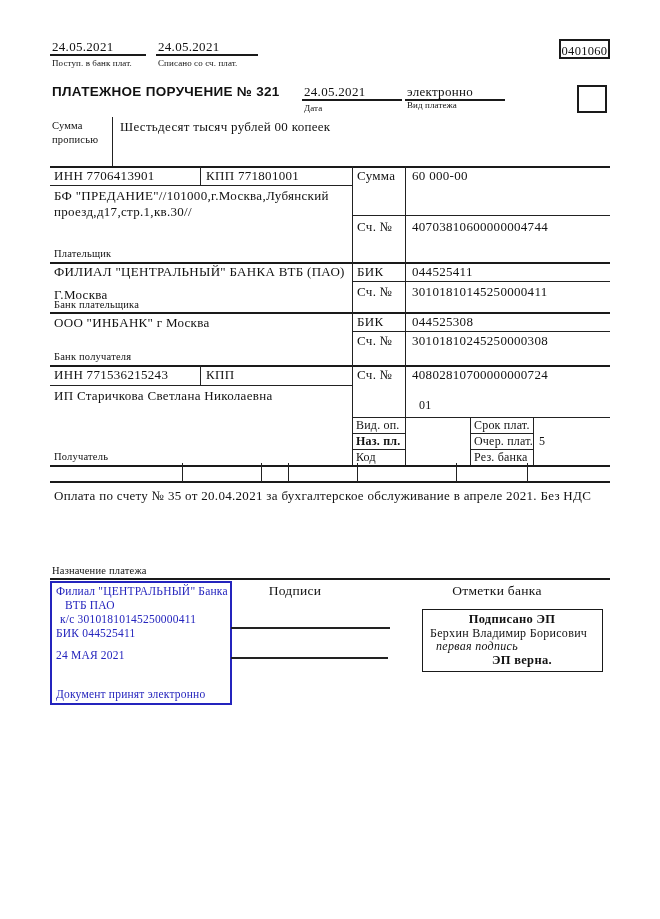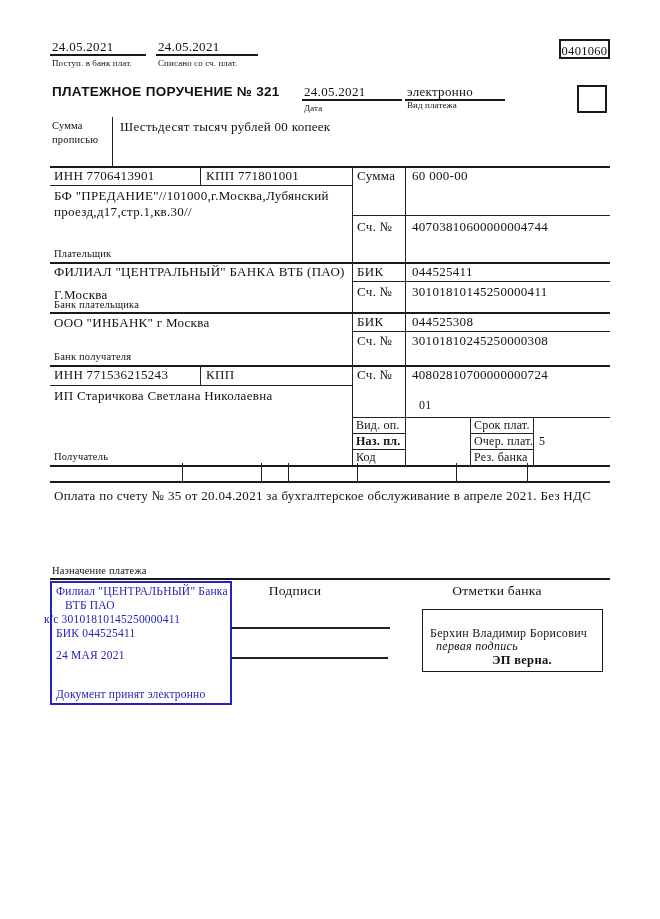--- a/index.html
+++ b/index.html
@@ -128,28 +128,29 @@
   <div class="t md" style="left:356px;top:451px;">Код</div>
   <div class="t md" style="left:474px;top:451px;">Рез. банка</div>
 
   <div class="t" style="left:54px;top:489px;">Оплата по счету № 35 от 20.04.2021 за бухгалтерское обслуживание в апреле 2021. Без НДС</div>
   <div class="t sm" style="left:52px;top:565px;">Назначение платежа</div>
   <div class="hl2" style="left:50px;top:578px;width:560px;"></div>
 
   <div class="bluebox" style="left:50px;top:581px;width:178px;height:120px;"></div>
   <div class="t blue" style="left:56px;top:585px;">Филиал "ЦЕНТРАЛЬНЫЙ" Банка</div>
   <div class="t blue" style="left:65px;top:599px;">ВТБ ПАО</div>
-  <div class="t blue" style="left:44px;top:613px;">к/с 30101810145250000411</div>
+  <div class="t blue" style="left:60px;top:613px;">к/с 30101810145250000411</div>
   <div class="t blue" style="left:56px;top:627px;">БИК 044525411</div>
   <div class="t blue" style="left:56px;top:649px;">24 МАЯ 2021</div>
   <div class="t blue" style="left:56px;top:688px;">Документ принят электронно</div>
 
   <div class="t ctr" style="left:235px;top:583px;width:120px;font-size:13.5px;">Подписи</div>
   <div class="hl" style="left:231px;top:627px;width:159px;height:1.5px;"></div>
   <div class="hl" style="left:231px;top:657px;width:157px;height:1.5px;"></div>
 
   <div class="t ctr" style="left:417px;top:583px;width:160px;font-size:13.5px;">Отметки банка</div>
   <div class="frame1" style="left:422px;top:609px;width:179px;height:61px;"></div>
+  <div class="t b ctr" style="left:424px;top:612px;width:176px;font-size:12.5px;">Подписано ЭП</div>
   <div class="t" style="left:430px;top:627px;font-size:12px;">Берхин Владимир Борисович</div>
   <div class="t i" style="left:436px;top:640px;font-size:12px;">первая подпись</div>
   <div class="t b" style="left:492px;top:653px;font-size:12.5px;">ЭП верна.</div>
 
 </div>
 
 </body></html>

